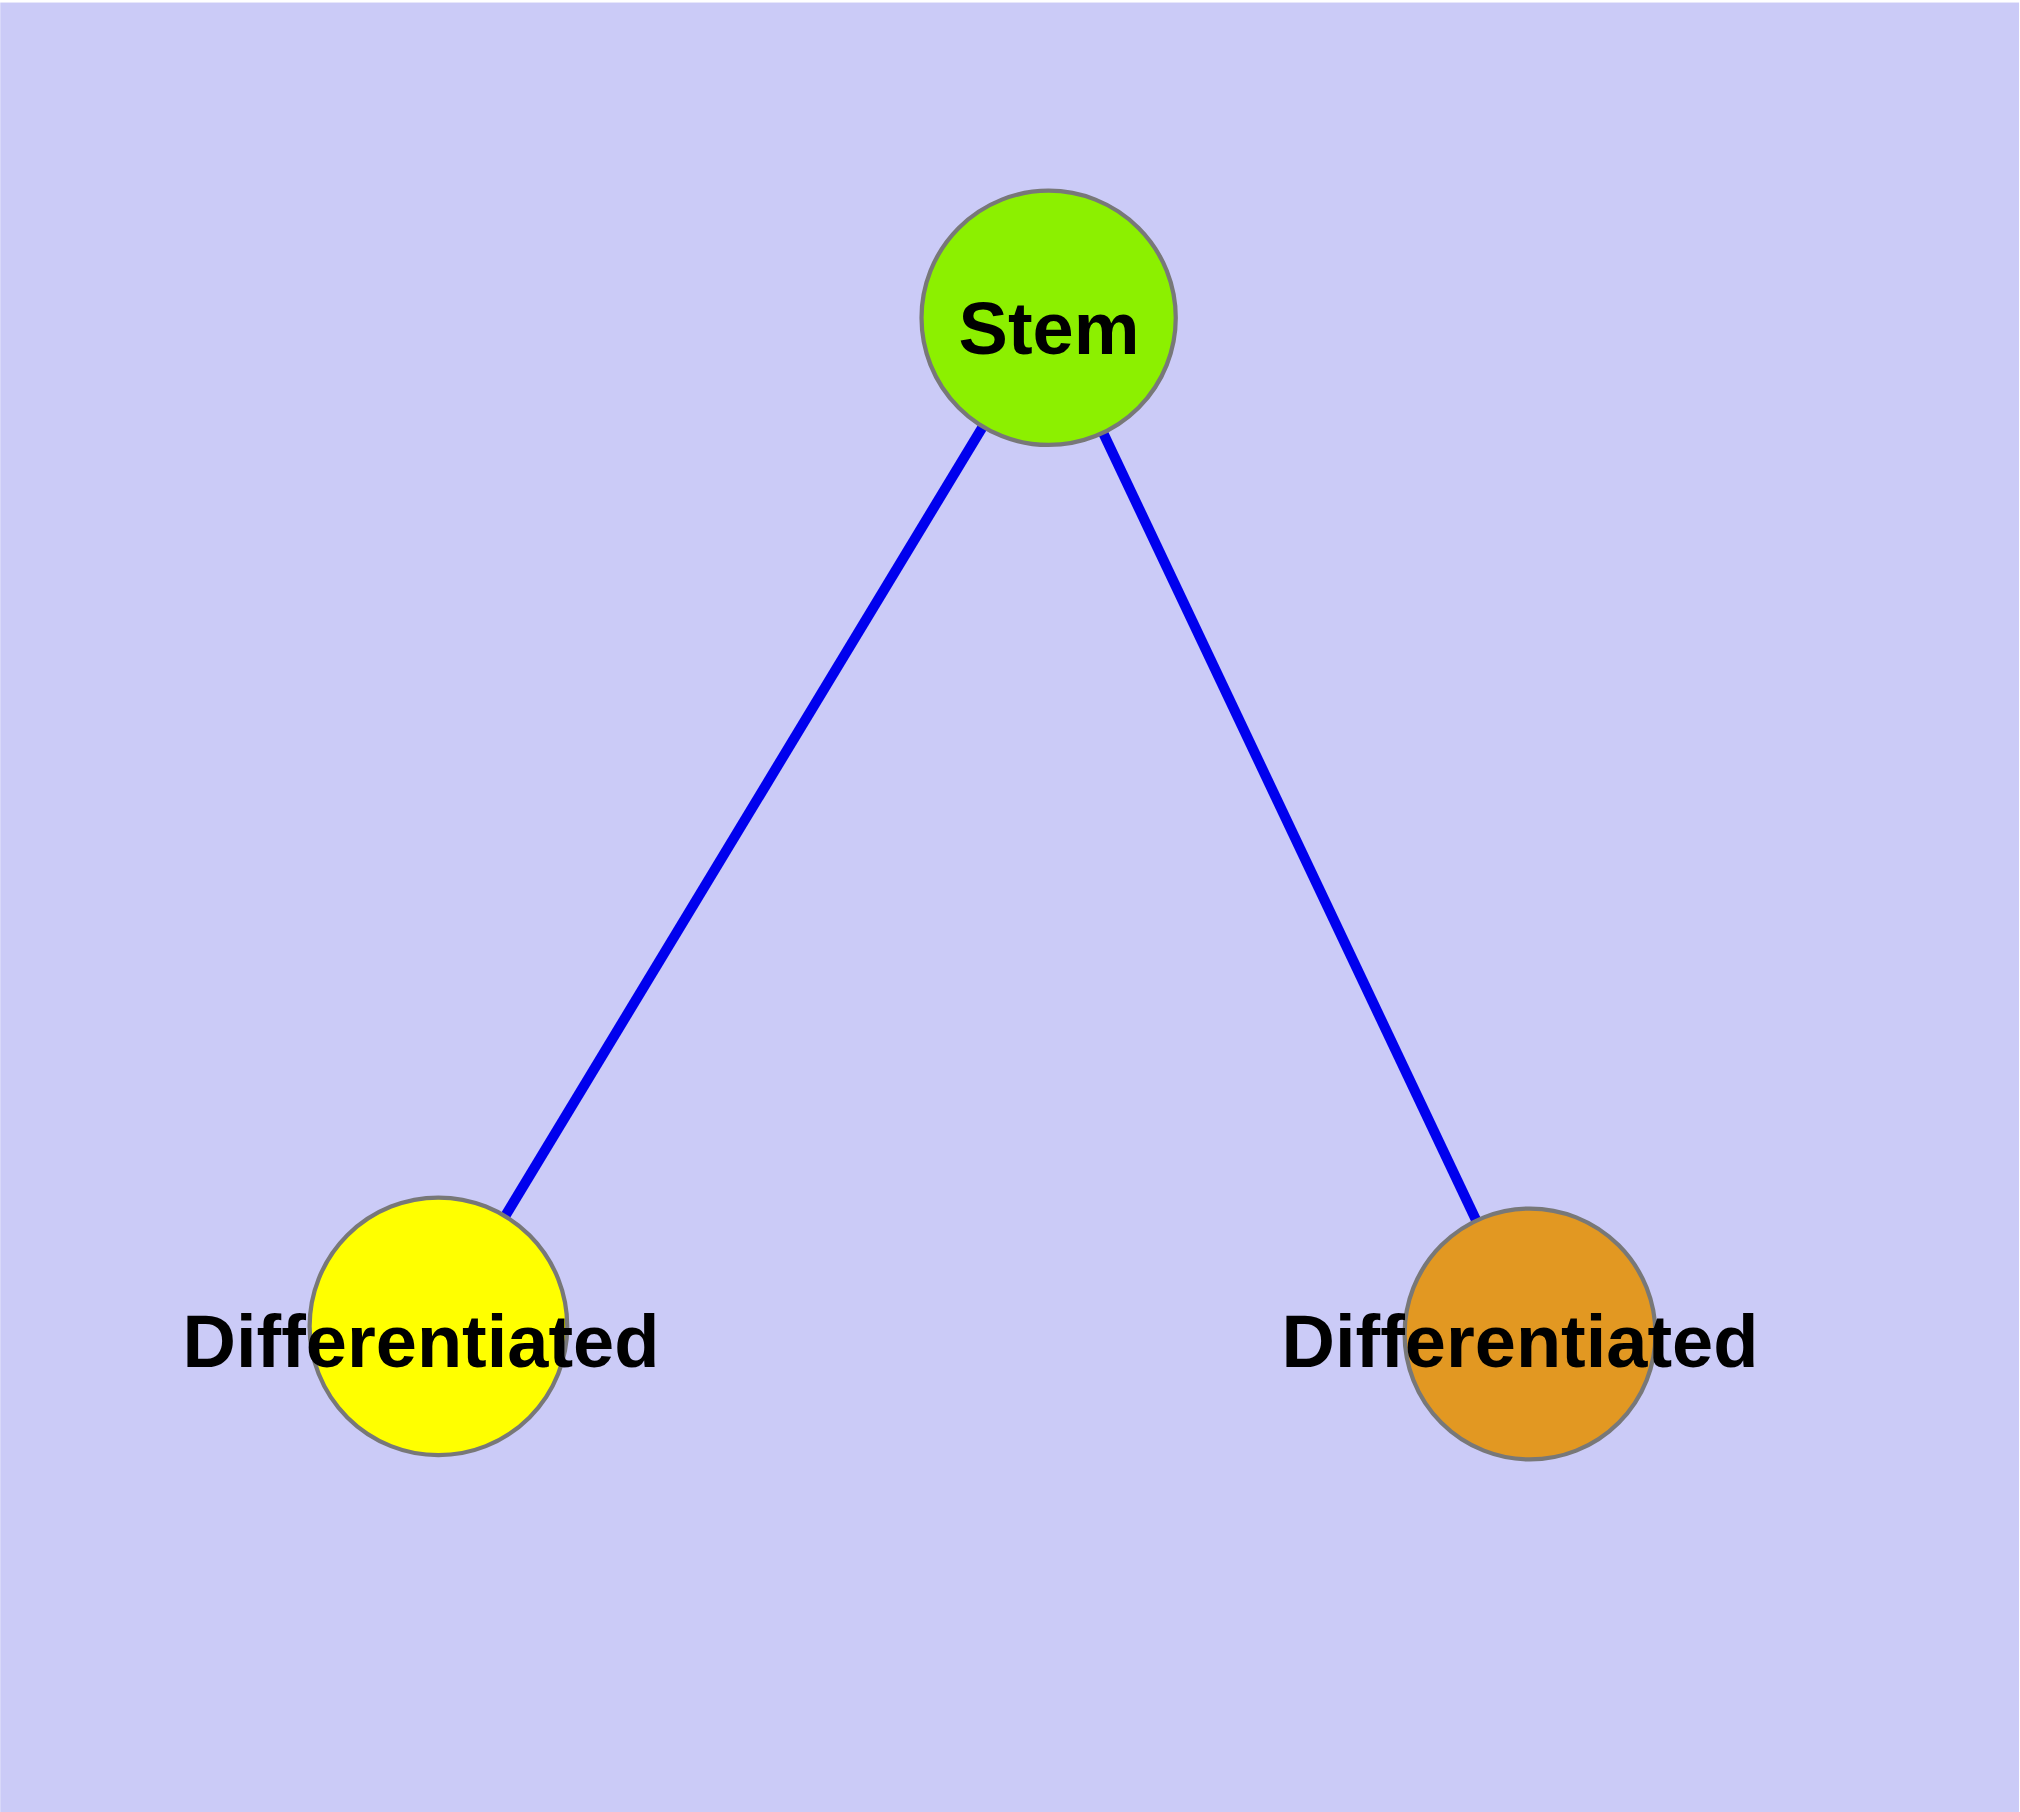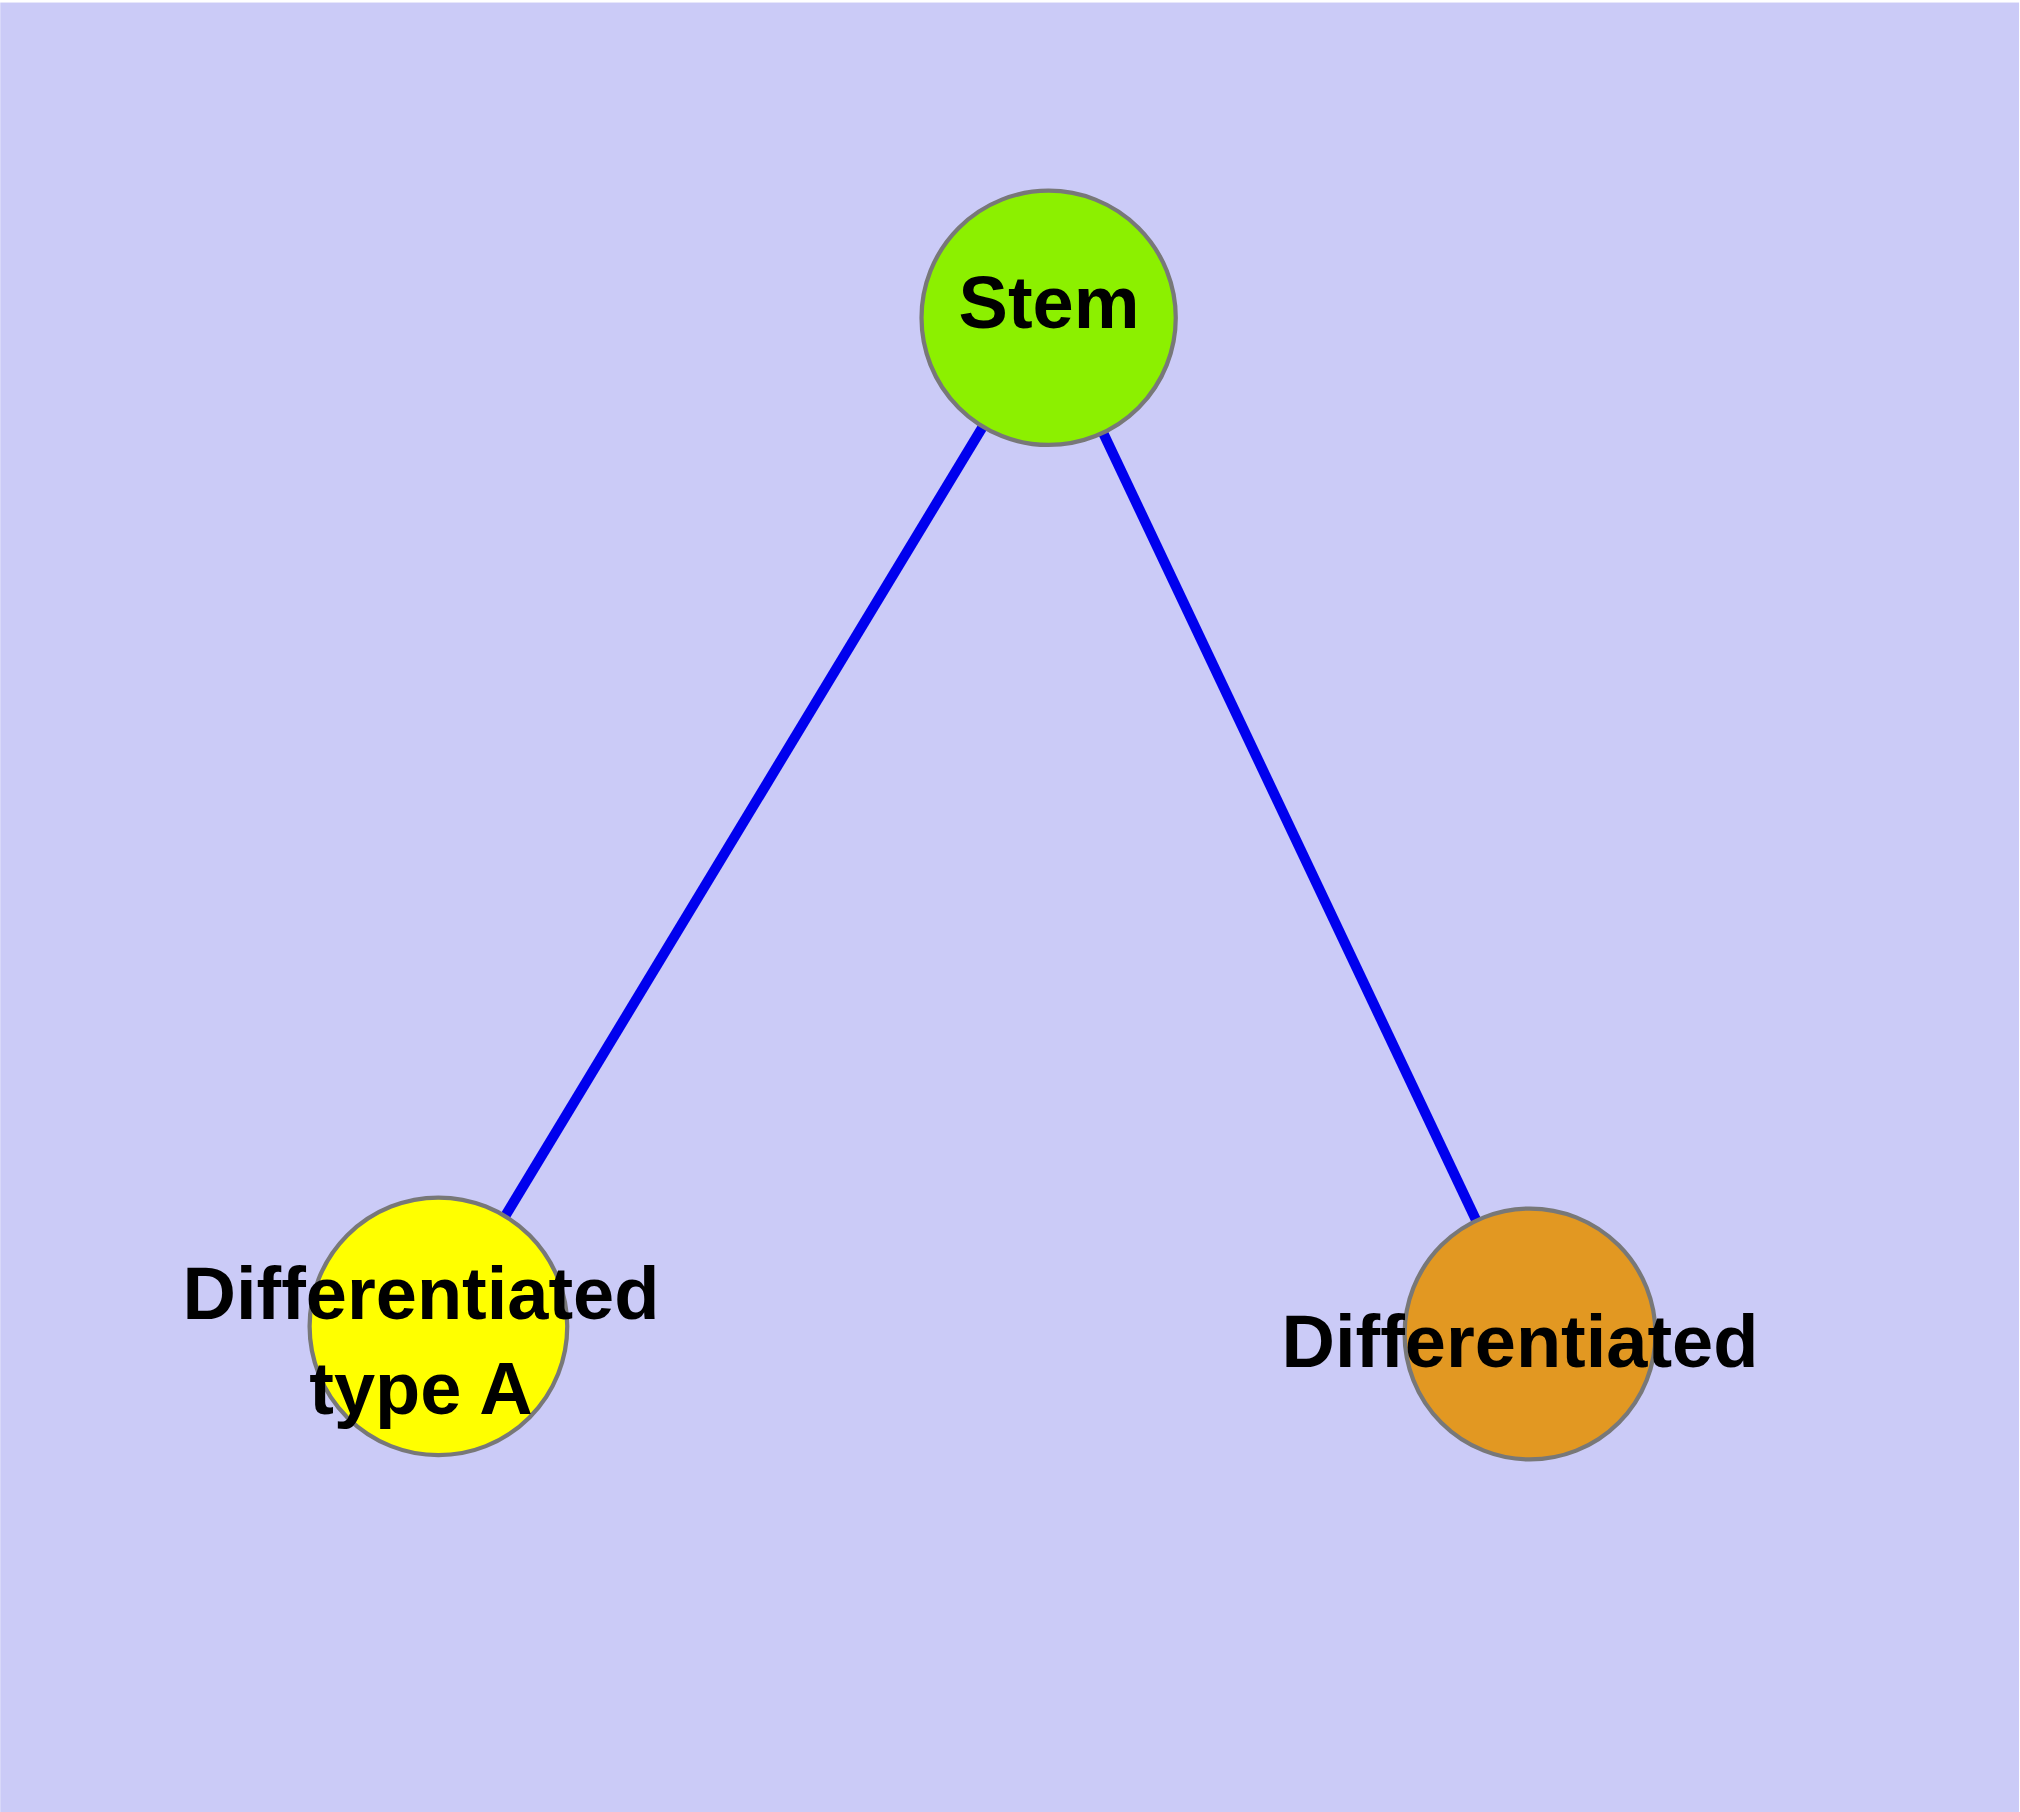--- a/index.html
+++ b/index.html
@@ -53,27 +53,26 @@
     <rect x="0" y="3" width="2382" height="2135" fill="#CBCBF7"></rect>
 
     <line class="edge" x1="1237" y1="375" x2="517" y2="1565" stroke="#0000EE"></line>
     <line class="edge" x1="1237" y1="375" x2="1805" y2="1574" stroke="#0000EE"></line>
 
     <circle class="node-circle" cx="1237" cy="375" r="150" fill="#8CF000" stroke="#787878"></circle>
     <circle class="node-circle" cx="517" cy="1565" r="152" fill="#FFFF00" stroke="#787878"></circle>
     <circle class="node-circle" cx="1805" cy="1574" r="148" fill="#E29822" stroke="#787878"></circle>
   </svg>
 
-  <div class="node-label" style="left:1049px; top:302px;text-align:right;">
+  <div class="node-label" style="left:1049px; top:328px;text-align:right;">
     <span class="line">Stem</span>
   </div>
 
   <div class="node-label" style="left:421px; top:1341px;">
     <span class="line">Differentiated</span>
-    <span class="line">type A</span>
   </div>
 
   <div class="node-label" style="left:1520px; top:1341px;">
     <span class="line">Differentiated</span>
   </div>
 
 </div>
 
 
 </body></html>

